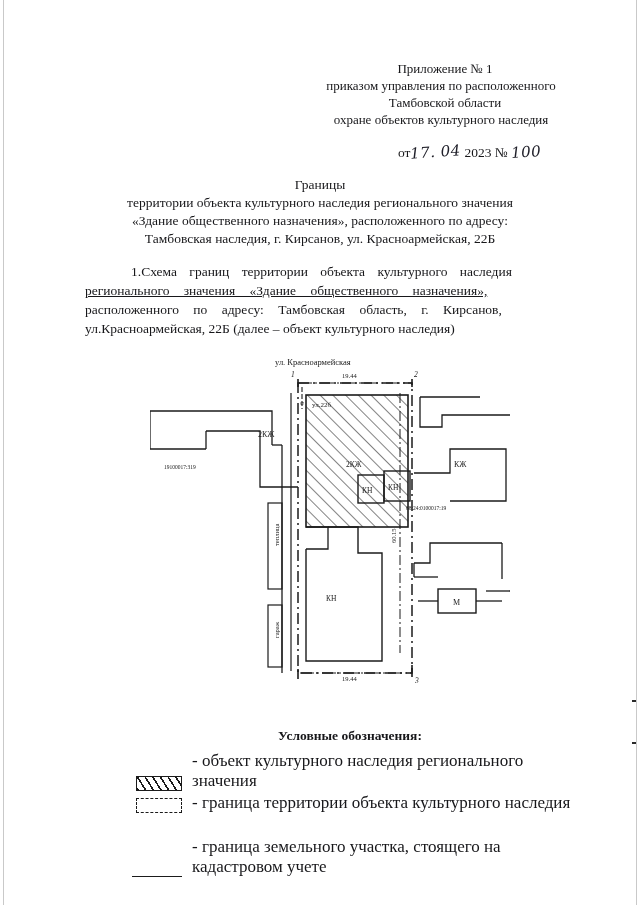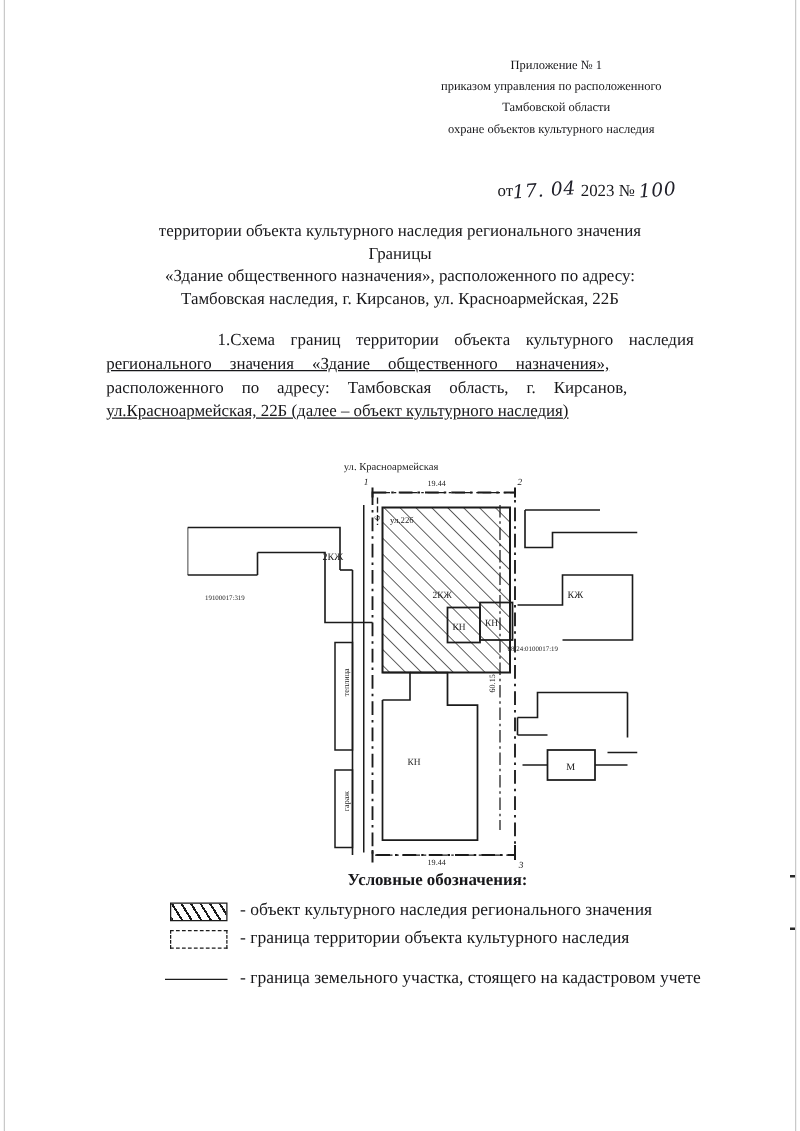--- a/index.html
+++ b/index.html
@@ -29,24 +29,24 @@
 
   .edge-tick {
     position: absolute;
     background: #2a2a2a;
   }
 
   
   .header-block {
     position: absolute;
     left: 300px;
-    top: 44px;
+    top: 60px;
     width: 290px;
     text-align: center;
-    font-size: 10px;
+    font-size: 13px;
     line-height: 17px;
   }
   .header-block .line { white-space: nowrap; }
   .header-block .line.wide { margin-left: -8px; }
 
   .date-row {
     position: absolute;
     left: 398px;
     top: 143px;
     font-size: 13.5px;
@@ -77,54 +77,54 @@
   .para {
     position: absolute;
     left: 85px;
     top: 262px;
     width: 470px;
     font-size: 13.5px;
     line-height: 19px;
     text-align: justify;
     text-indent: 46px;
   }
-  .para .lastline { text-indent: 0; text-decoration: underline; }
+  .para .lastline { text-indent: 0; }
 
   
   .map {
     position: absolute;
     left: 150px;
-    top: 364px;
+    top: 353px;
     width: 360px;
     height: 345px;
   }
   .map svg { display: block; }
 
   
   .legend {
     position: absolute;
     left: 60px;
-    top: 696px;
+    top: 728px;
     width: 520px;
   }
   .legend-title {
     text-align: center;
     font-weight: bold;
     font-size: 13.5px;
     margin-bottom: 7px;
     padding-left: 60px;
   }
   .legend-row {
     display: flex;
-    align-items: center;
-    font-size: 14px;
+    align-items: flex-end;
+    font-size: 17px;
     line-height: 20px;
     margin-bottom: 2px;
   }
-  .legend-row.spaced { margin-top: 12px; }
+  .legend-row.spaced { margin-top: 24px; }
   .swatch-cell {
     width: 132px;
     flex: 0 0 132px;
     display: flex;
     justify-content: flex-end;
     padding-right: 10px;
     box-sizing: border-box;
   }
   .sw-hatch {
     width: 44px; height: 13px;
@@ -162,28 +162,28 @@
   </div>
 
   <div class="date-row">
     <span>от</span><span class="handwritten">17. 04</span>
     <span>2023</span>
     <span>№</span>
     <span class="handwritten">100</span>
   </div>
 
   <div class="doc-title">
+    <div>Границы</div>
     <div>территории  объекта культурного наследия регионального значения</div>
-    <div>Границы</div>
     <div>«Здание общественного назначения», расположенного по адресу:</div>
     <div>Тамбовская наследия, г. Кирсанов, ул. Красноармейская, 22Б</div>
   </div>
 
   <div class="para">
-    <div style="display:flex; justify-content:flex-end; text-indent:0; padding-left:46px;">
+    <div style="display:flex; justify-content:flex-start; text-indent:0; padding-left:46px;">
       <span style="word-spacing:9px;">1.Схема границ территории объекта культурного наследия</span>
     </div>
     <div style="text-indent:0; word-spacing:11px;text-decoration:underline;">регионального значения «Здание общественного назначения»,</div>
     <div style="text-indent:0; word-spacing:11px;">расположенного по адресу: Тамбовская область, г. Кирсанов,</div>
     <div class="lastline">ул.Красноармейская, 22Б (далее – объект культурного наследия)</div>
   </div>
 
   <div class="map">
     <svg width="360" height="345" viewBox="0 0 360 345" xmlns="http://www.w3.org/2000/svg">
       <defs>

